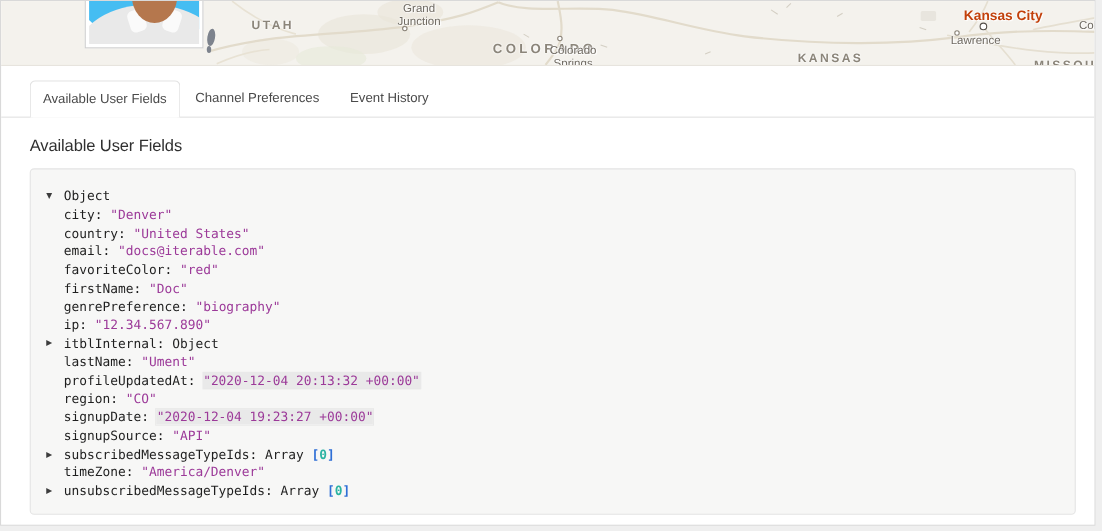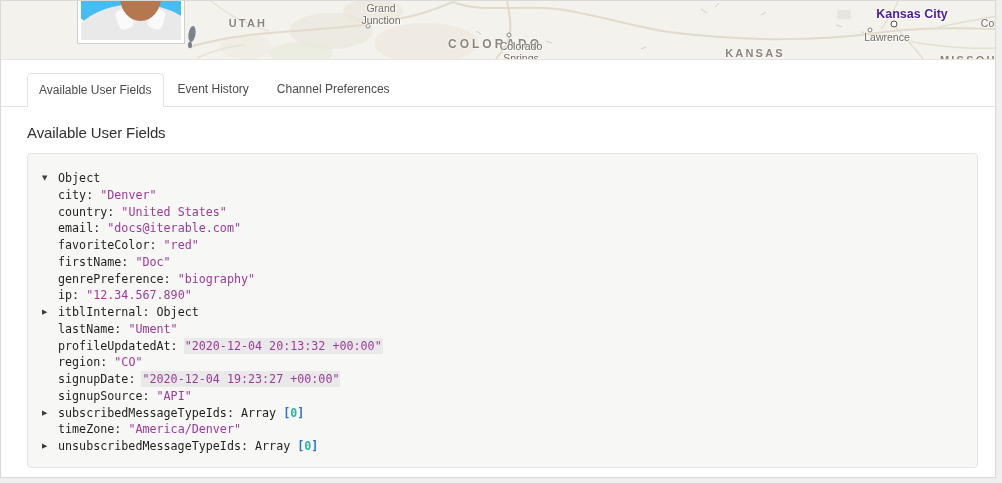--- a/index.html
+++ b/index.html
@@ -10,21 +10,21 @@
   .map{position:relative;width:100%;height:58px;background:#f4f2ed;
     border-bottom:1px solid #e7e4de;overflow:hidden;}
   .map svg{position:absolute;left:0;top:0;}
   .state-label{position:absolute;transform:translateX(-50%);white-space:nowrap;
     font-size:11px;font-weight:bold;color:#8b857a;letter-spacing:2.2px;
     text-shadow:0 0 2px #fff,0 0 2px #fff;}
   .state-label.big{font-size:12px;letter-spacing:3px;}
   .city-label{position:absolute;transform:translateX(-50%);text-align:center;
     font-size:10.5px;line-height:1.12;color:#6f6a62;
     text-shadow:0 0 2px #fff,0 0 2px #fff,1px 1px 1px #fff;margin-left:12px;}
-  .city-label.metro{font-size:12.5px;font-weight:bold;color:#4c1d95;white-space:nowrap;}
+  .city-label.metro{font-size:12.5px;font-weight:bold;color:#c2410c;white-space:nowrap;}
   .city-label.wrap{width:54px;}
   .city-marker{position:absolute;width:5px;height:5px;border-radius:50%;
     background:#fff;border:1.4px solid #8a8378;box-sizing:border-box;transform:translate(-50%,-50%);}
   .city-marker.metro{width:7px;height:7px;border-width:1.8px;border-color:#55504a;}
   
   .avatar-box{position:absolute;left:76px;top:-62px;width:108px;height:105px;
     background:#fff;border:1px solid #cfcfcf;box-sizing:border-box;padding:3px;}
   .avatar{position:relative;width:100%;height:100%;overflow:hidden;background:#fff;}
   .avatar .sky{position:absolute;left:-23px;top:-58px;width:156px;height:156px;
     border-radius:50%;background:#45bdf2;}
@@ -115,22 +115,22 @@
         <div class="body"></div>
         <div class="collar l"></div>
         <div class="collar r"></div>
         <div class="head"></div>
       </div>
     </div>
   </div>
 
   <div class="tabbar">
     <div class="tab active">Available User Fields</div>
+    <div class="tab">Channel Preferences</div>
     <div class="tab">Event History</div>
-    <div class="tab">Channel Preferences</div>
   </div>
 
   <div class="section-heading">Available User Fields</div>
 
   <div class="code-box">
     <div>
         <div class="row"><span class="marker">▼</span><span class="cls">Object</span></div>
         <div class="row"><span class="key">city</span><span class="key">: </span><span class="val">"Denver"</span></div>
         <div class="row"><span class="key">country</span><span class="key">: </span><span class="val">"United States"</span></div>
         <div class="row"><span class="key">email</span><span class="key">: </span><span class="val">"docs@iterable.com"</span></div>

